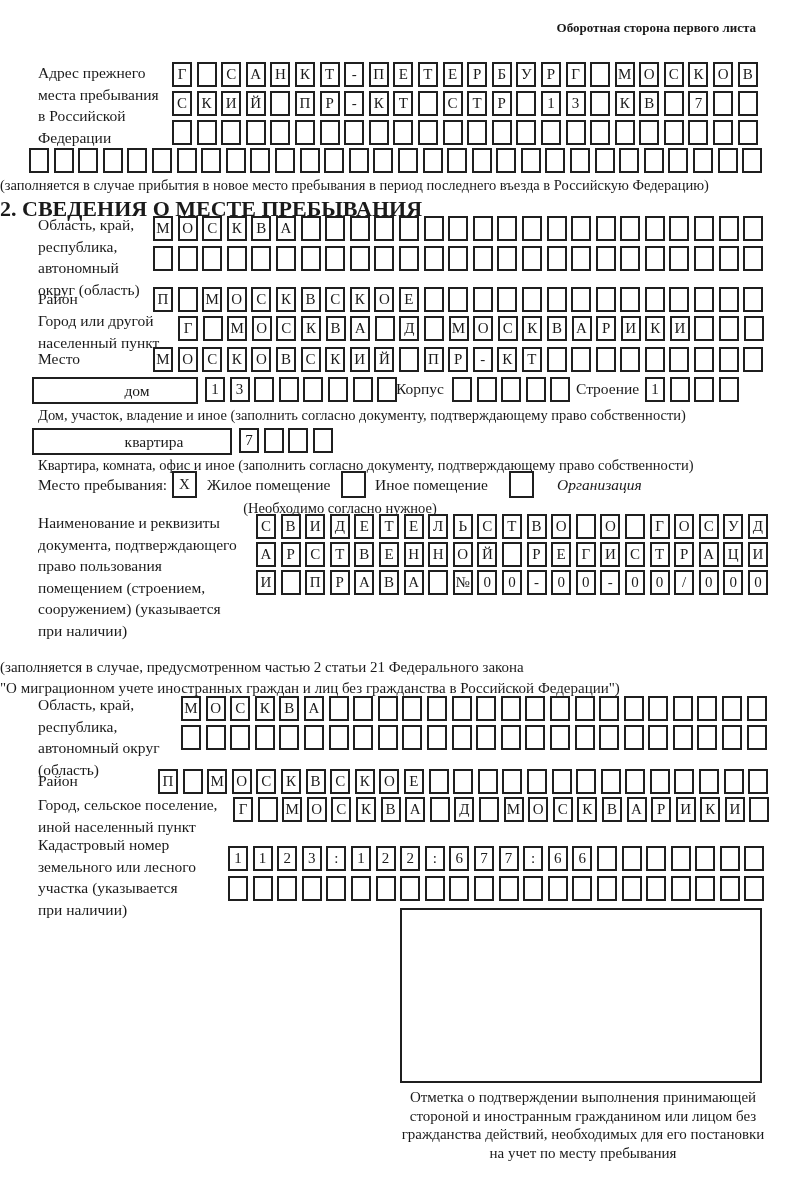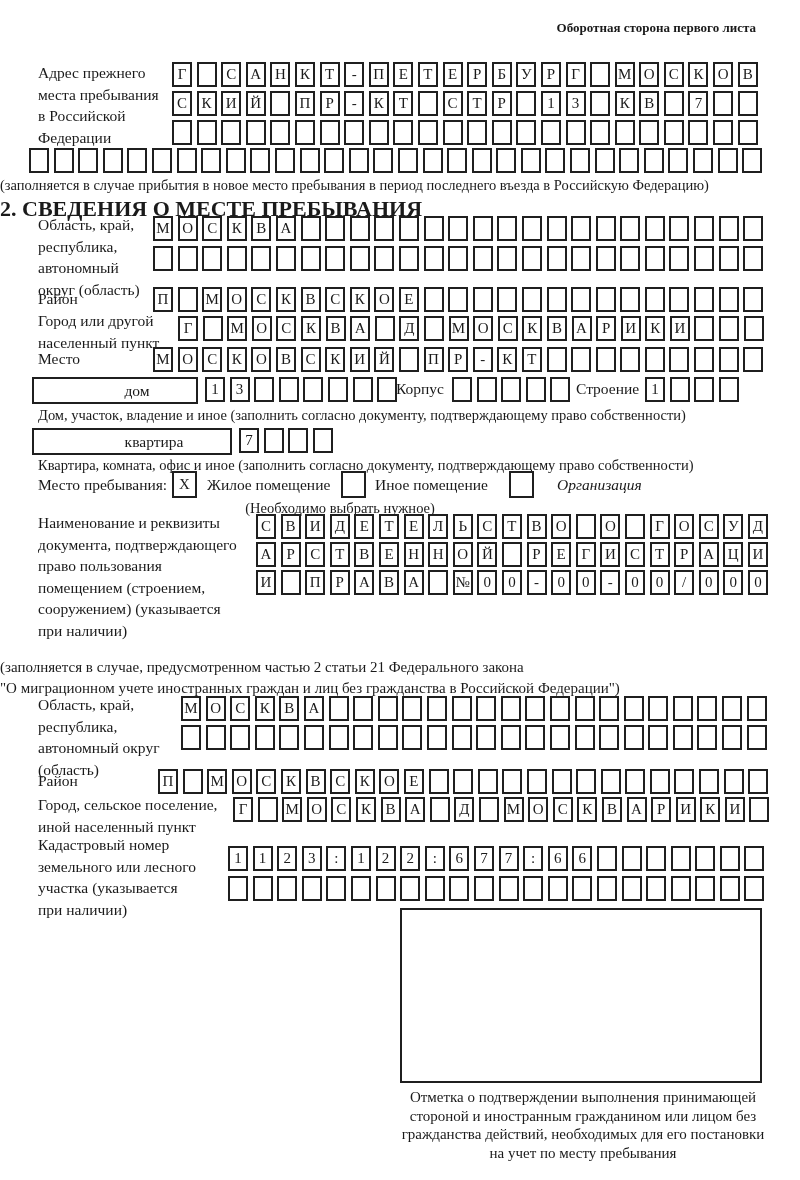--- a/index.html
+++ b/index.html
@@ -342,21 +342,21 @@
     </div>
   <div class="caption" style="left:38px; top:456px;">Квартира, комната, офис и иное (заполнить согласно документу, подтверждающему право собственности)</div>
 
   <div class="abs" style="left:38px; top:476px; font-size:15.5px;">Место пребывания:</div>
   <div class="checkbox" style="left:172px; top:471px;">X</div>
   <div class="abs" style="left:207px; top:476px; font-size:15.5px;">Жилое помещение</div>
   <div class="checkbox" style="left:341px; top:471px;"></div>
   <div class="abs" style="left:375px; top:476px; font-size:15.5px;">Иное помещение</div>
   <div class="checkbox" style="left:509px; top:471px;"></div>
   <div class="abs" style="left:557px; top:476px; font-size:15.5px;font-style:italic;">Организация</div>
-  <div class="caption" style="left:170px; top:499px; width:340px; text-align:center;">(Необходимо выбрать нужное)</div>
+  <div class="caption" style="left:170px; top:499px; width:340px; text-align:center;">(Необходимо согласно нужное)</div>
 
   <div class="label" style="left:38px; top:512px; width:220px;">Наименование и реквизиты
 документа, подтверждающего
 право пользования
 помещением (строением,
 сооружением) (указывается
 при наличии)</div>
   <div class="cellrow" style="left:256px; top:514px;">
       <div class="cell">С</div>
       <div class="cell">В</div>

